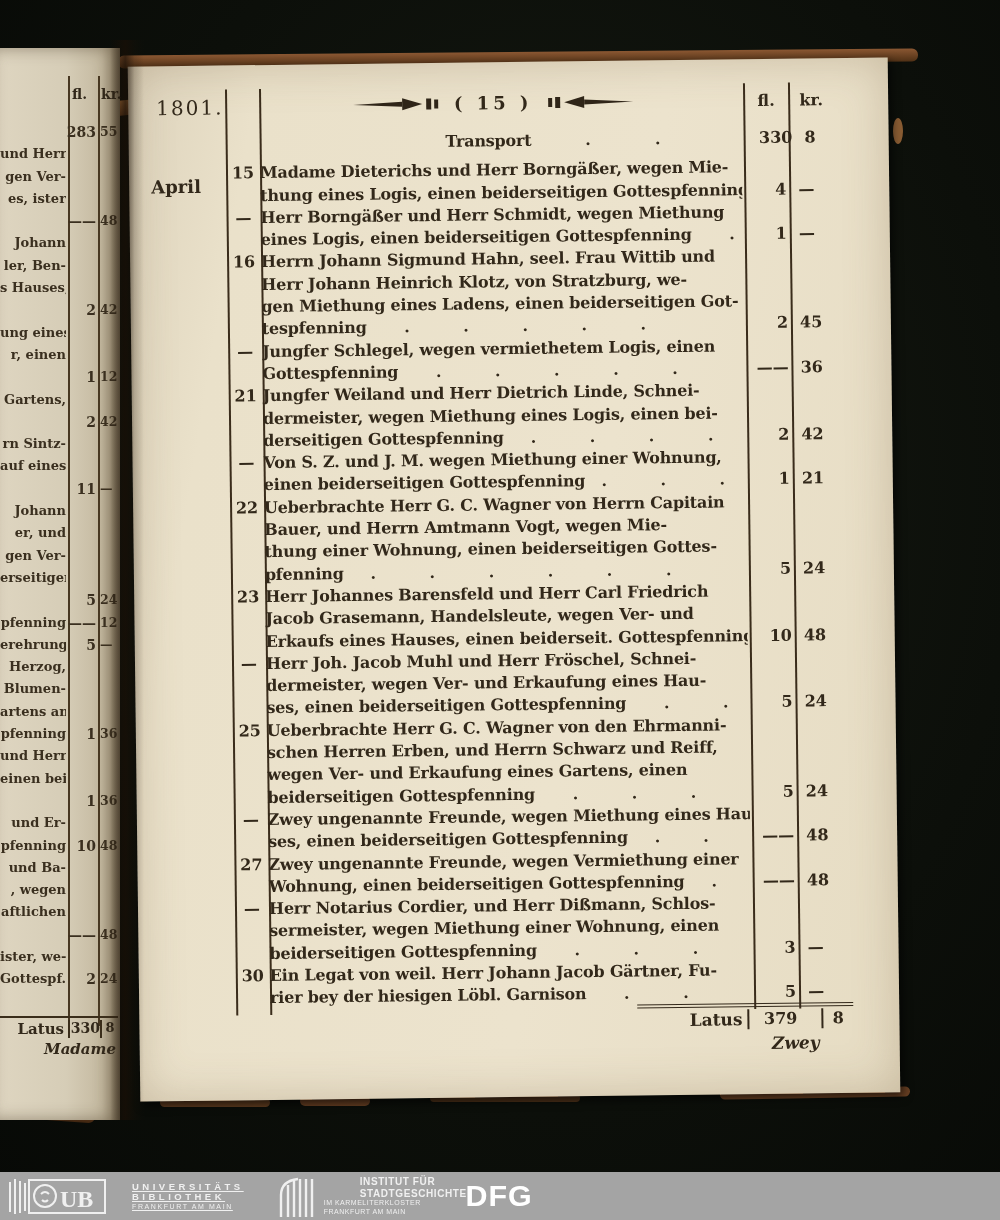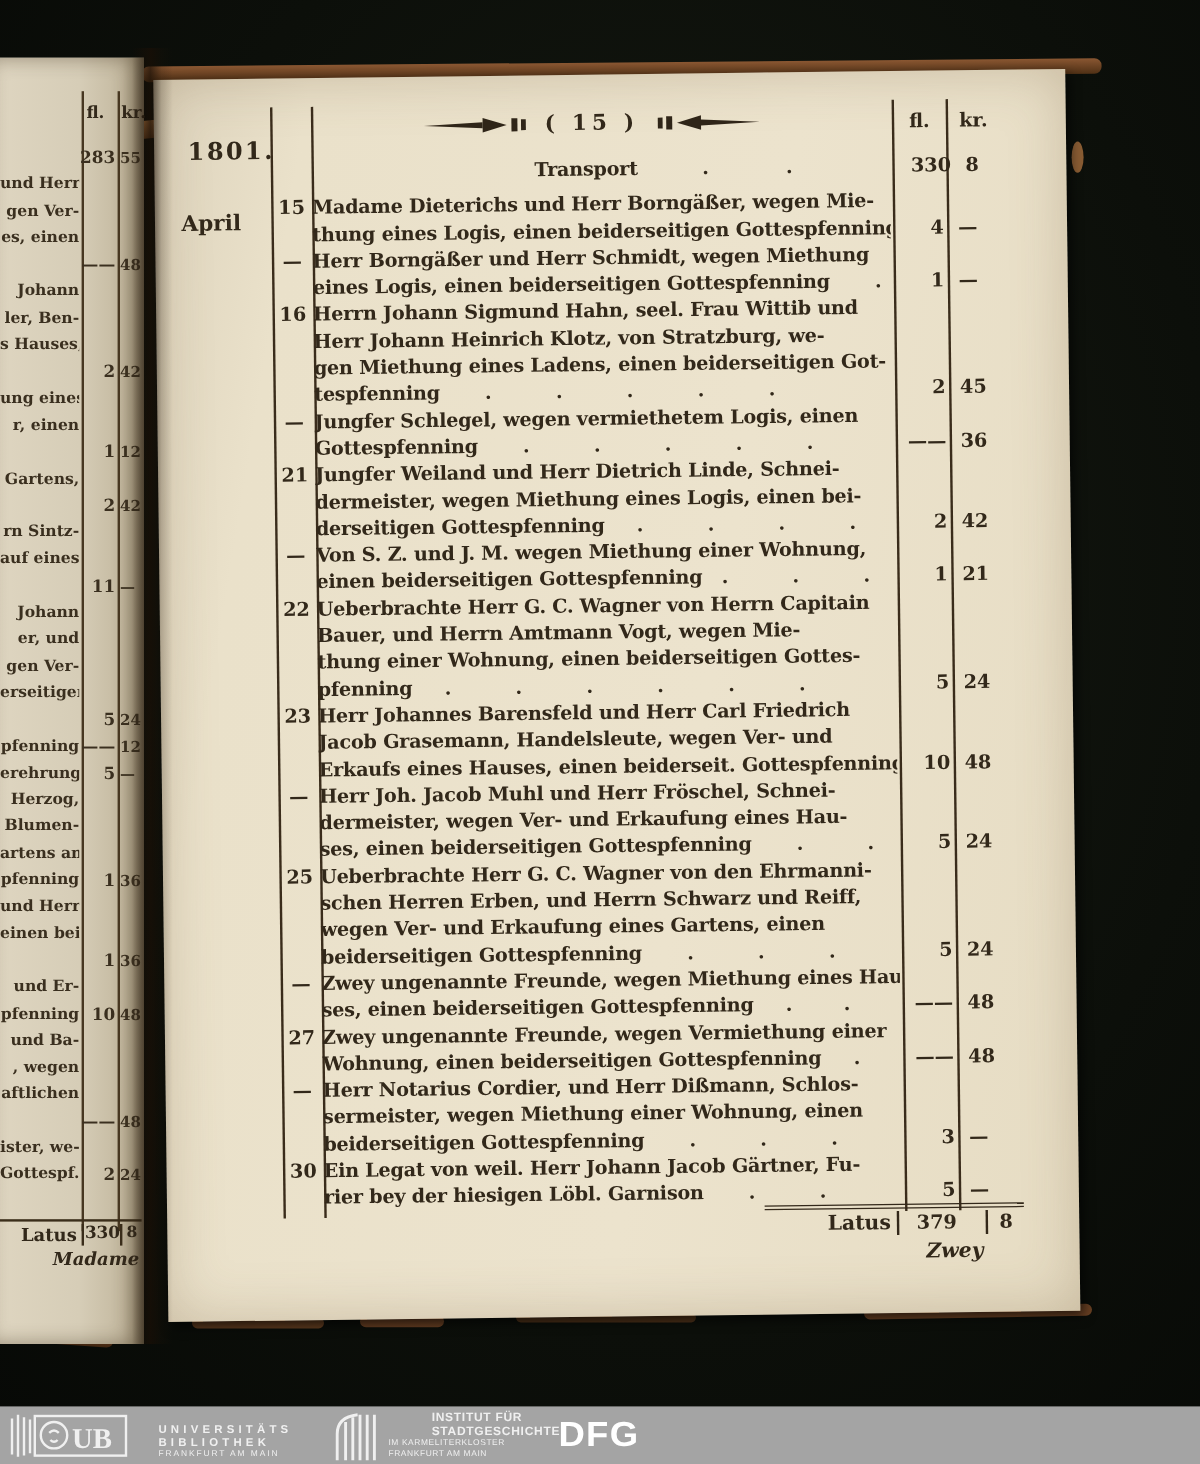--- a/index.html
+++ b/index.html
@@ -44,21 +44,21 @@
     background:linear-gradient(to right,rgba(20,12,5,0),rgba(25,15,6,.7) 45%,rgba(30,20,8,.2) 72%,rgba(0,0,0,0));}
   
   .page-main{position:absolute;left:134px;top:62px;width:760px;height:1035px;transform:rotate(-0.7deg);
     background:linear-gradient(100deg,#ddd3bc 0%,#eae1ca 14%,#ece3cd 58%,#e6dcc3 100%);
     box-shadow:inset 0 0 46px rgba(120,95,60,.28), 3px 4px 10px rgba(0,0,0,.65);}
   .page-main .vr{position:absolute;width:2px;background:#3a2c1b;}
   .v1{left:97px;top:24px;height:926px;}
   .v2{left:131px;top:24px;height:926px;}
   .v3{left:615px;top:24px;height:926px;}
   .v4{left:660px;top:24px;height:926px;}
-  .year{position:absolute;left:28px;top:48px;font-size:20px;font-weight:700;letter-spacing:2px;}
+  .year{position:absolute;left:28px;top:30px;font-size:20px;font-weight:400;letter-spacing:2px;}
   .ornament{position:absolute;left:190px;top:30px;width:350px;display:flex;align-items:center;justify-content:center;gap:10px;}
   .pagenum{font-size:18px;font-weight:700;letter-spacing:4px;white-space:pre;text-align:right;}
   .hdr-fl{position:absolute;left:617px;top:32px;width:42px;text-align:center;font-size:16px;font-weight:700;}
   .hdr-kr{position:absolute;left:662px;top:32px;width:42px;text-align:center;font-size:16px;font-weight:700;}
   .month{position:absolute;left:22px;top:110px;font-size:18px;font-weight:700;}
   .rows{position:absolute;left:97px;top:68px;width:614px;}
   .erow{display:flex;}
   .transport-row{margin-bottom:7px;}
   .ecell-date{width:34px;text-align:center;font-size:16px;font-weight:700;line-height:22.3px;align-self:flex-start;}
   .ecell-text{width:484px;font-size:16px;font-weight:700;line-height:22.3px;letter-spacing:-0.2px;overflow:hidden;}
@@ -69,21 +69,21 @@
   .ecell-kr{width:42px;text-align:left;padding-left:7px;font-size:16px;font-weight:700;line-height:22.3px;align-self:flex-end;}
   .latus-rule{position:absolute;left:498px;top:944px;width:216px;border-top:4px double #33281a;}
   .latus-main{position:absolute;left:400px;top:950px;width:314px;display:flex;font-weight:700;}
   .latus-main .lab{flex:1;text-align:right;font-size:17px;padding-right:5px;}
   .latus-main .lfv{width:48px;text-align:right;padding-right:24px;border-left:2px solid #33281a;font-size:16px;}
   .latus-main .lkv{width:30px;text-align:center;border-left:2px solid #33281a;font-size:16px;}
   .catch-main{position:absolute;left:560px;top:974px;width:120px;text-align:right;font-size:17px;font-weight:700;font-style:italic;}
   
   .footer{position:absolute;left:0;top:1172px;width:1000px;height:48px;background:#a4a4a4;
     display:flex;align-items:center;font-family:"Liberation Sans", sans-serif;color:#f0f0f0;}
-  .flogo-ub{display:flex;align-items:flex-end;margin-left:8px;}
+  .flogo-ub{display:flex;align-items:center;margin-left:8px;text-decoration:underline;}
   .ub-text{margin-left:24px;line-height:1.1;}
   .ub-text .l1,.ub-text .l2{font-size:9.5px;letter-spacing:3.5px;font-weight:700;}
   .ub-text .l3{font-size:7px;letter-spacing:1.6px;}
   .flogo-inst{display:flex;align-items:center;margin-left:34px;}
   .inst-text{margin-left:8px;line-height:1.15;}
   .inst-text .l1,.inst-text .l2{font-size:10px;font-weight:700;letter-spacing:.6px;padding-left:36px;}
   .inst-text .l3,.inst-text .l4{font-size:7px;letter-spacing:.5px;}
   .fcenter{flex:1;text-align:center;font-size:17px;color:#ececec;padding-left:20px;}
   .fdfg{margin-right:16px;font-size:29px;font-weight:900;letter-spacing:1px;color:#fff;
     transform:scaleX(1.05);}
@@ -120,21 +120,21 @@
     <div class="lk"></div>
   </div>
 
   <div class="lrow">
     <div class="lt">gen Ver-</div>
     <div class="lf"></div>
     <div class="lk"></div>
   </div>
 
   <div class="lrow">
-    <div class="lt">es, einen</div>
+    <div class="lt">es, ister</div>
     <div class="lf"></div>
     <div class="lk"></div>
   </div>
 
   <div class="lrow">
     <div class="lt"></div>
     <div class="lf">——</div>
     <div class="lk">48</div>
   </div>
 

